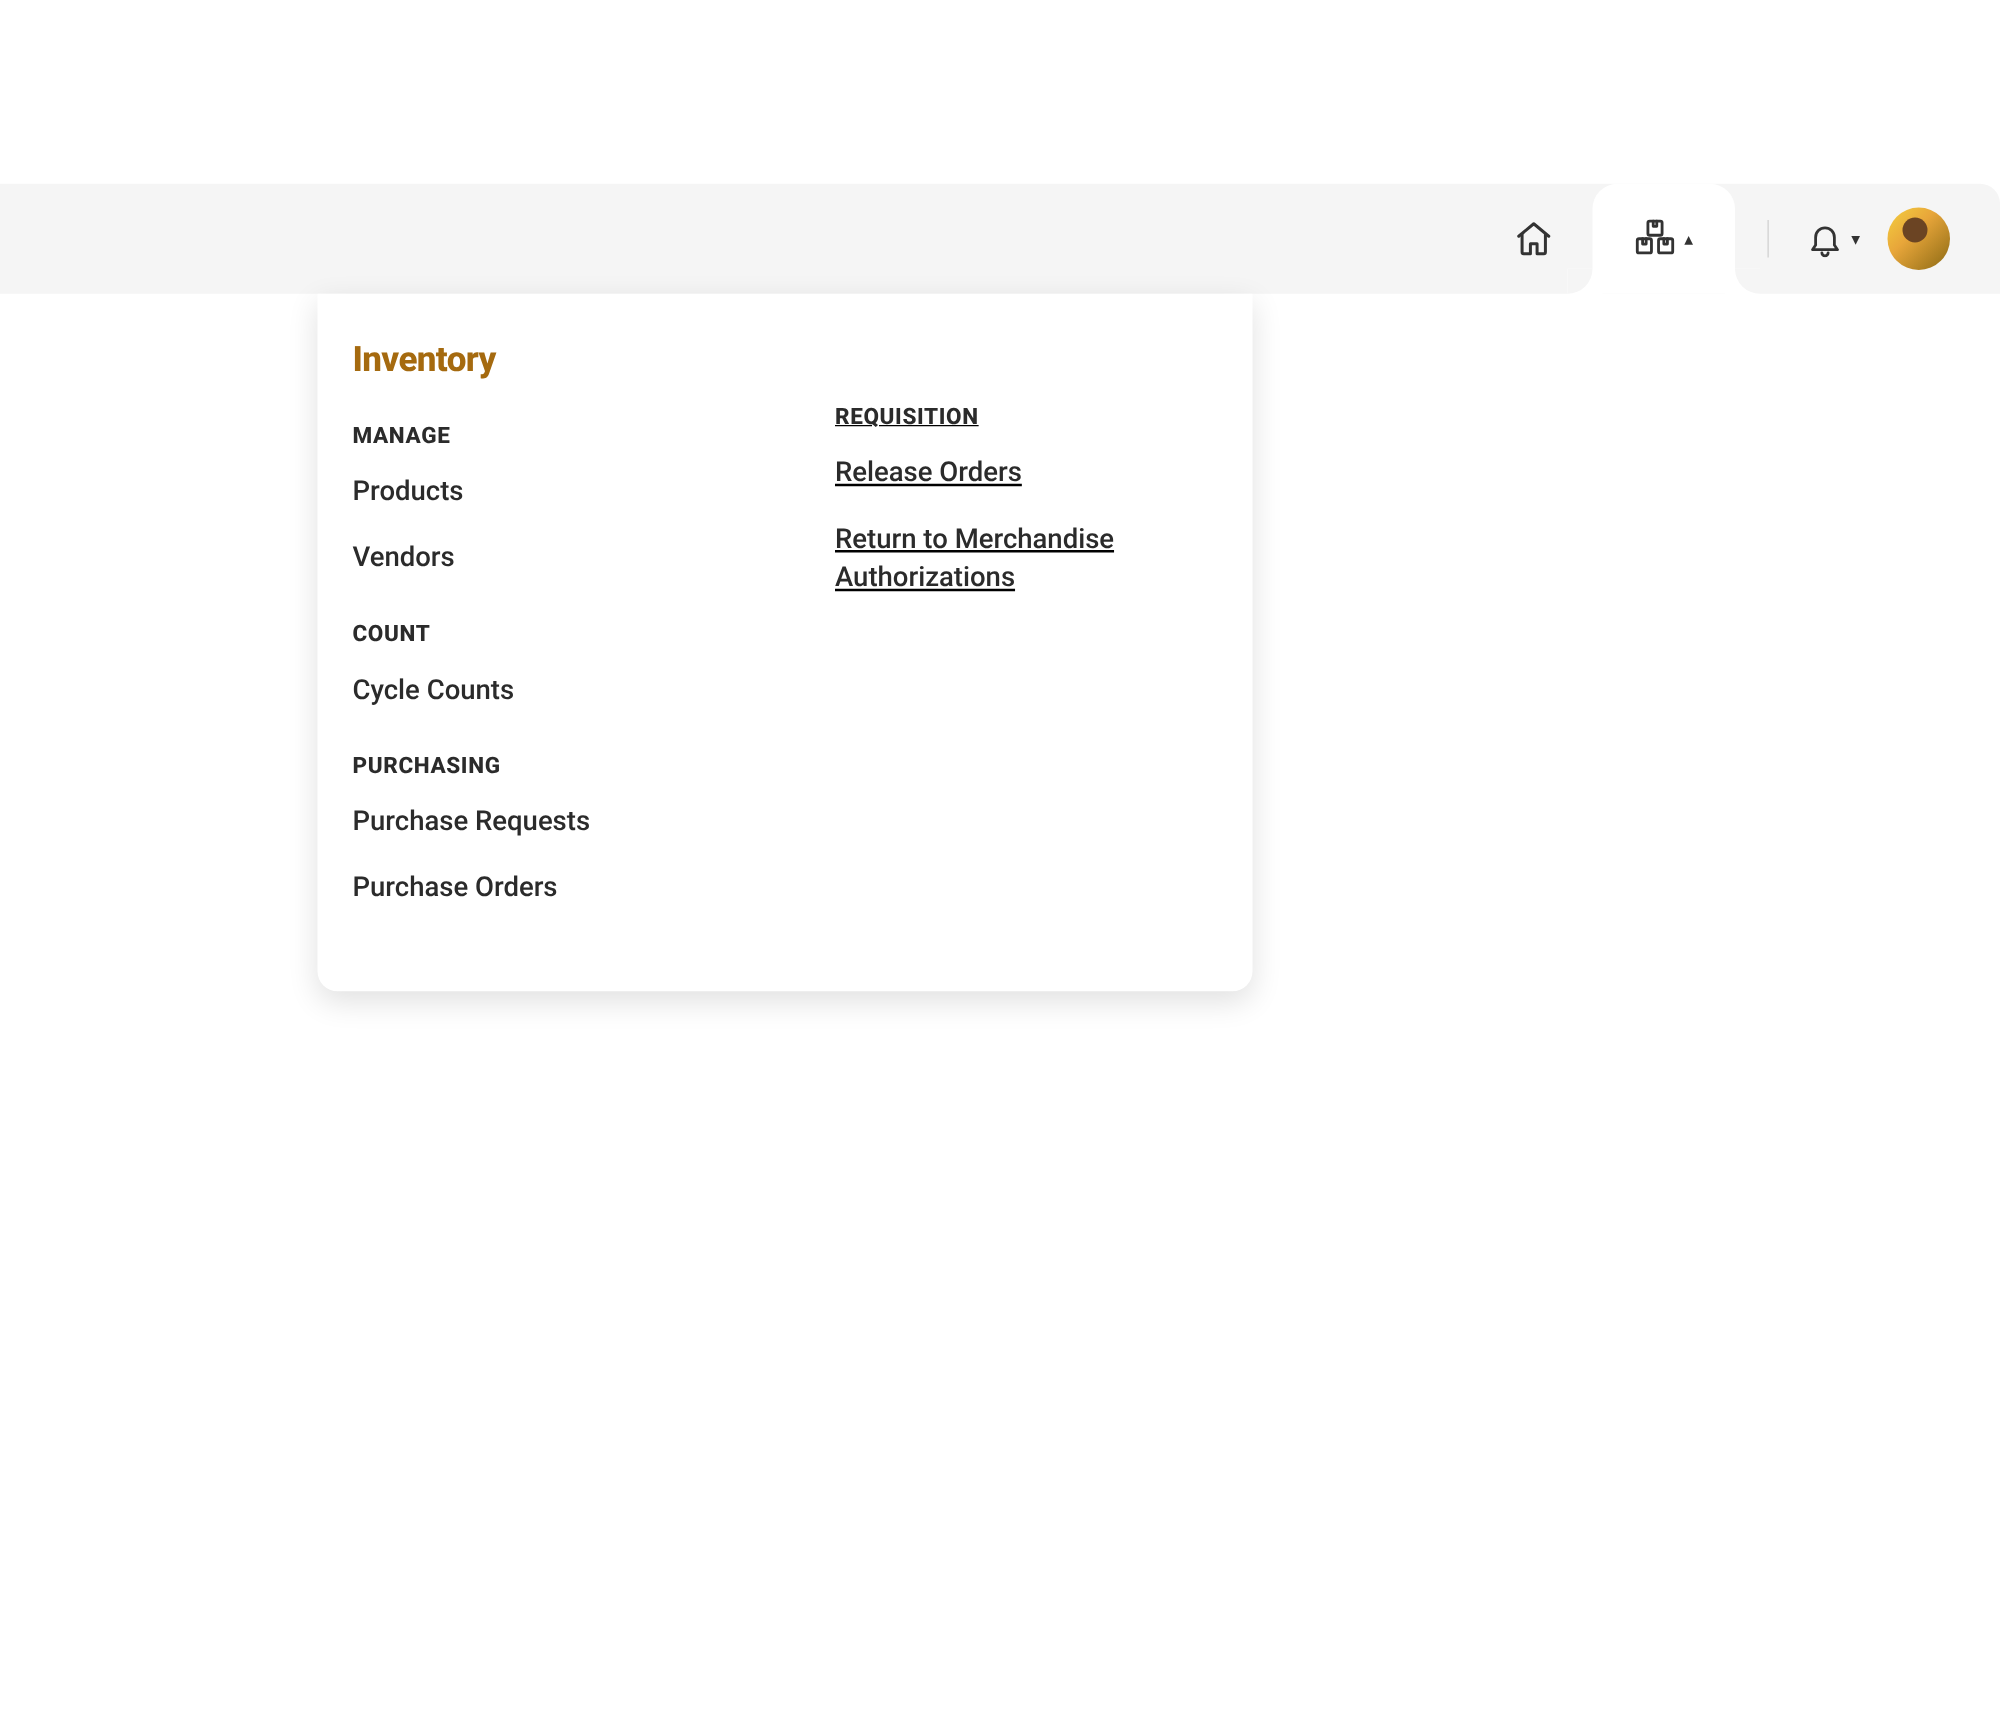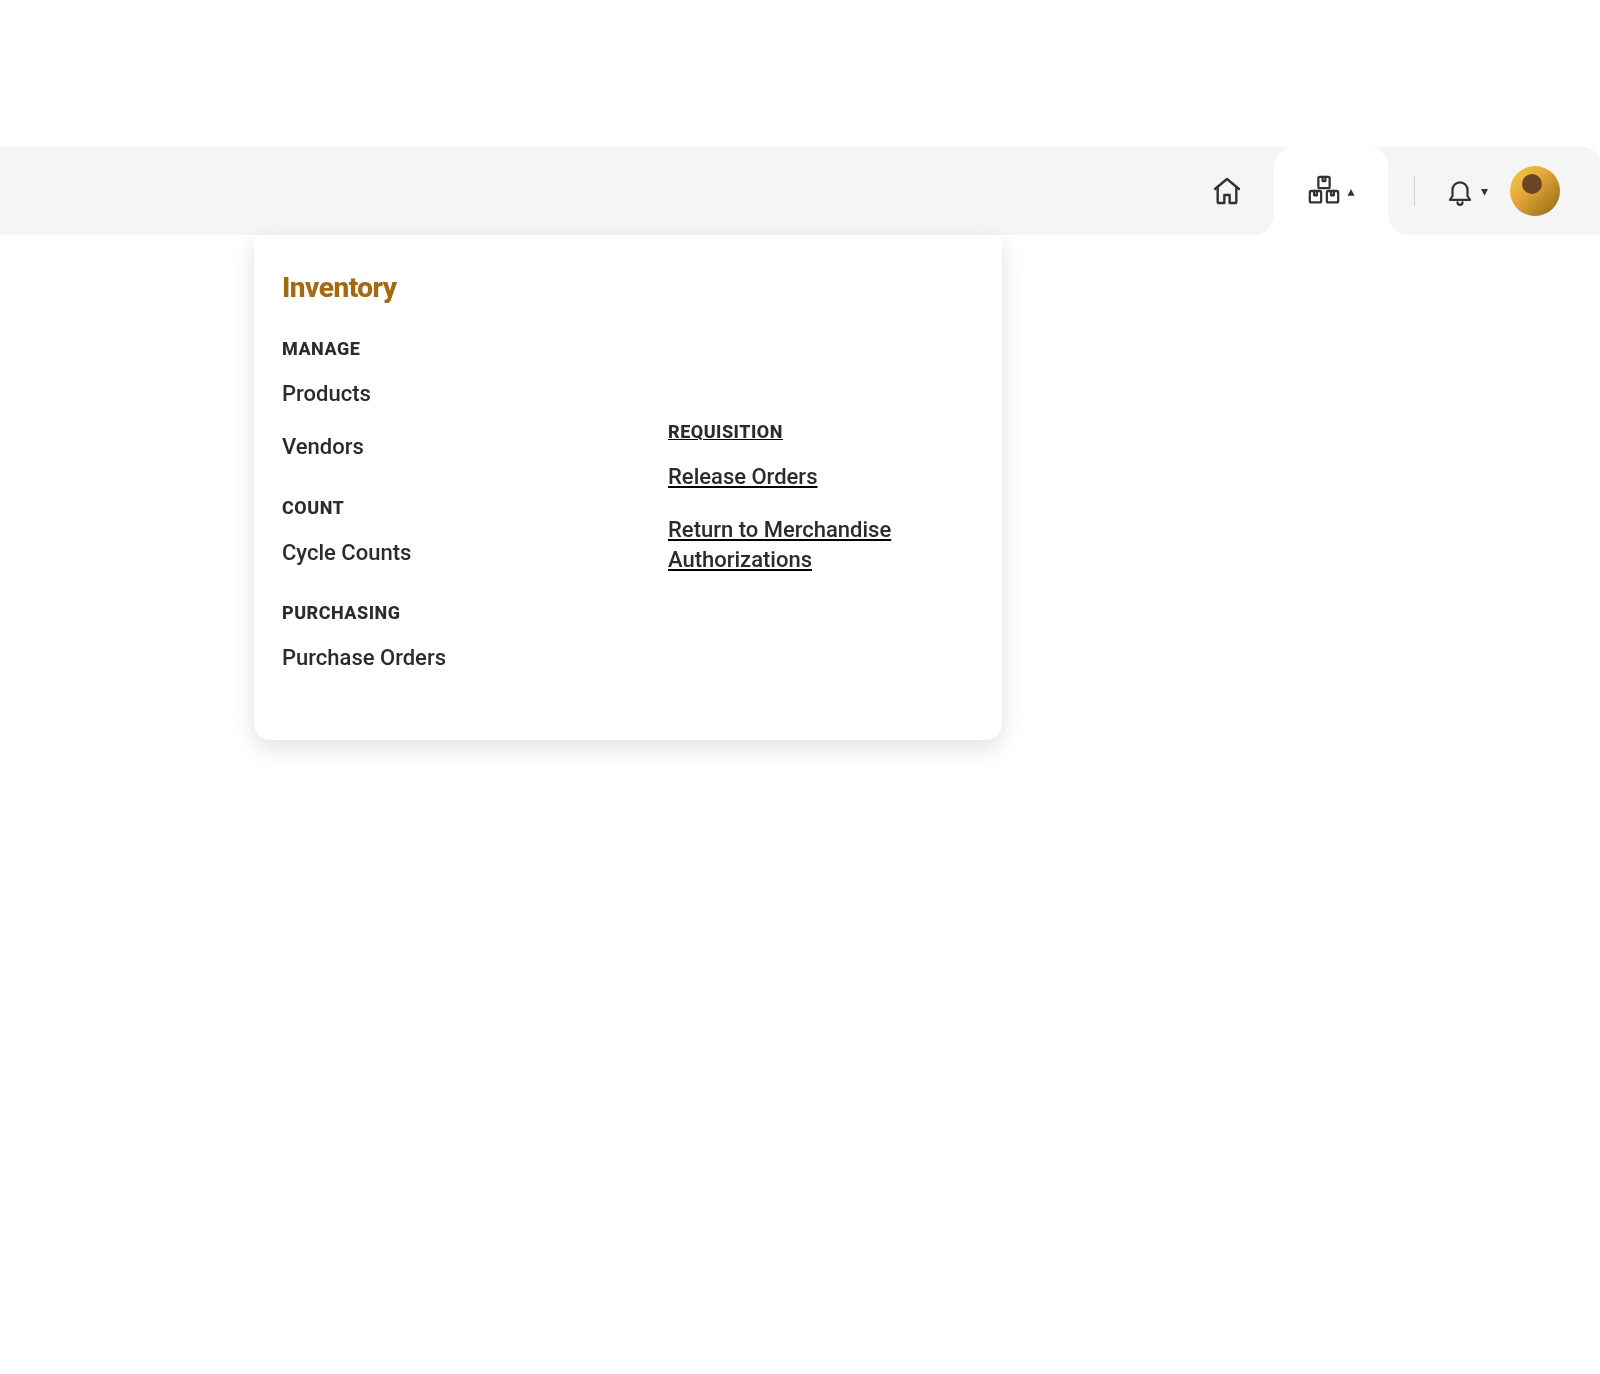--- a/index.html
+++ b/index.html
@@ -104,21 +104,20 @@
       position: absolute;
       top: 235px;
       left: 254px;
       width: 748px;
       background: #ffffff;
       border-radius: 0 0 16px 16px;
       box-shadow: 0 8px 24px rgba(0,0,0,0.12);
       padding: 36px 28px 44px 28px;
       display: flex;
       gap: 60px;
-      align-items: center;
     }
     .dropdown-title {
       font-size: 28px;
       font-weight: 800;
       color: #a56a0f;
       margin-bottom: 28px;
       letter-spacing: -0.5px;
     }
     .dropdown-col {
       flex: 1;
@@ -204,20 +203,21 @@
     <div class="dropdown-title">Inventory</div>
 
     <div class="section-header">MANAGE</div>
     <a class="menu-link">Products</a>
     <a class="menu-link">Vendors</a>
 
     <div class="section-header">COUNT</div>
     <a class="menu-link">Cycle Counts</a>
 
     <div class="section-header">PURCHASING</div>
+    <a class="menu-link">Purchase Requests</a>
     <a class="menu-link">Purchase Orders</a>
   </div>
 
   <div class="dropdown-col col-right">
     <div class="section-header">REQUISITION</div>
     <a class="menu-link">Release Orders</a>
     <a class="menu-link">Return to Merchandise Authorizations</a>
   </div>
 </div>
 

